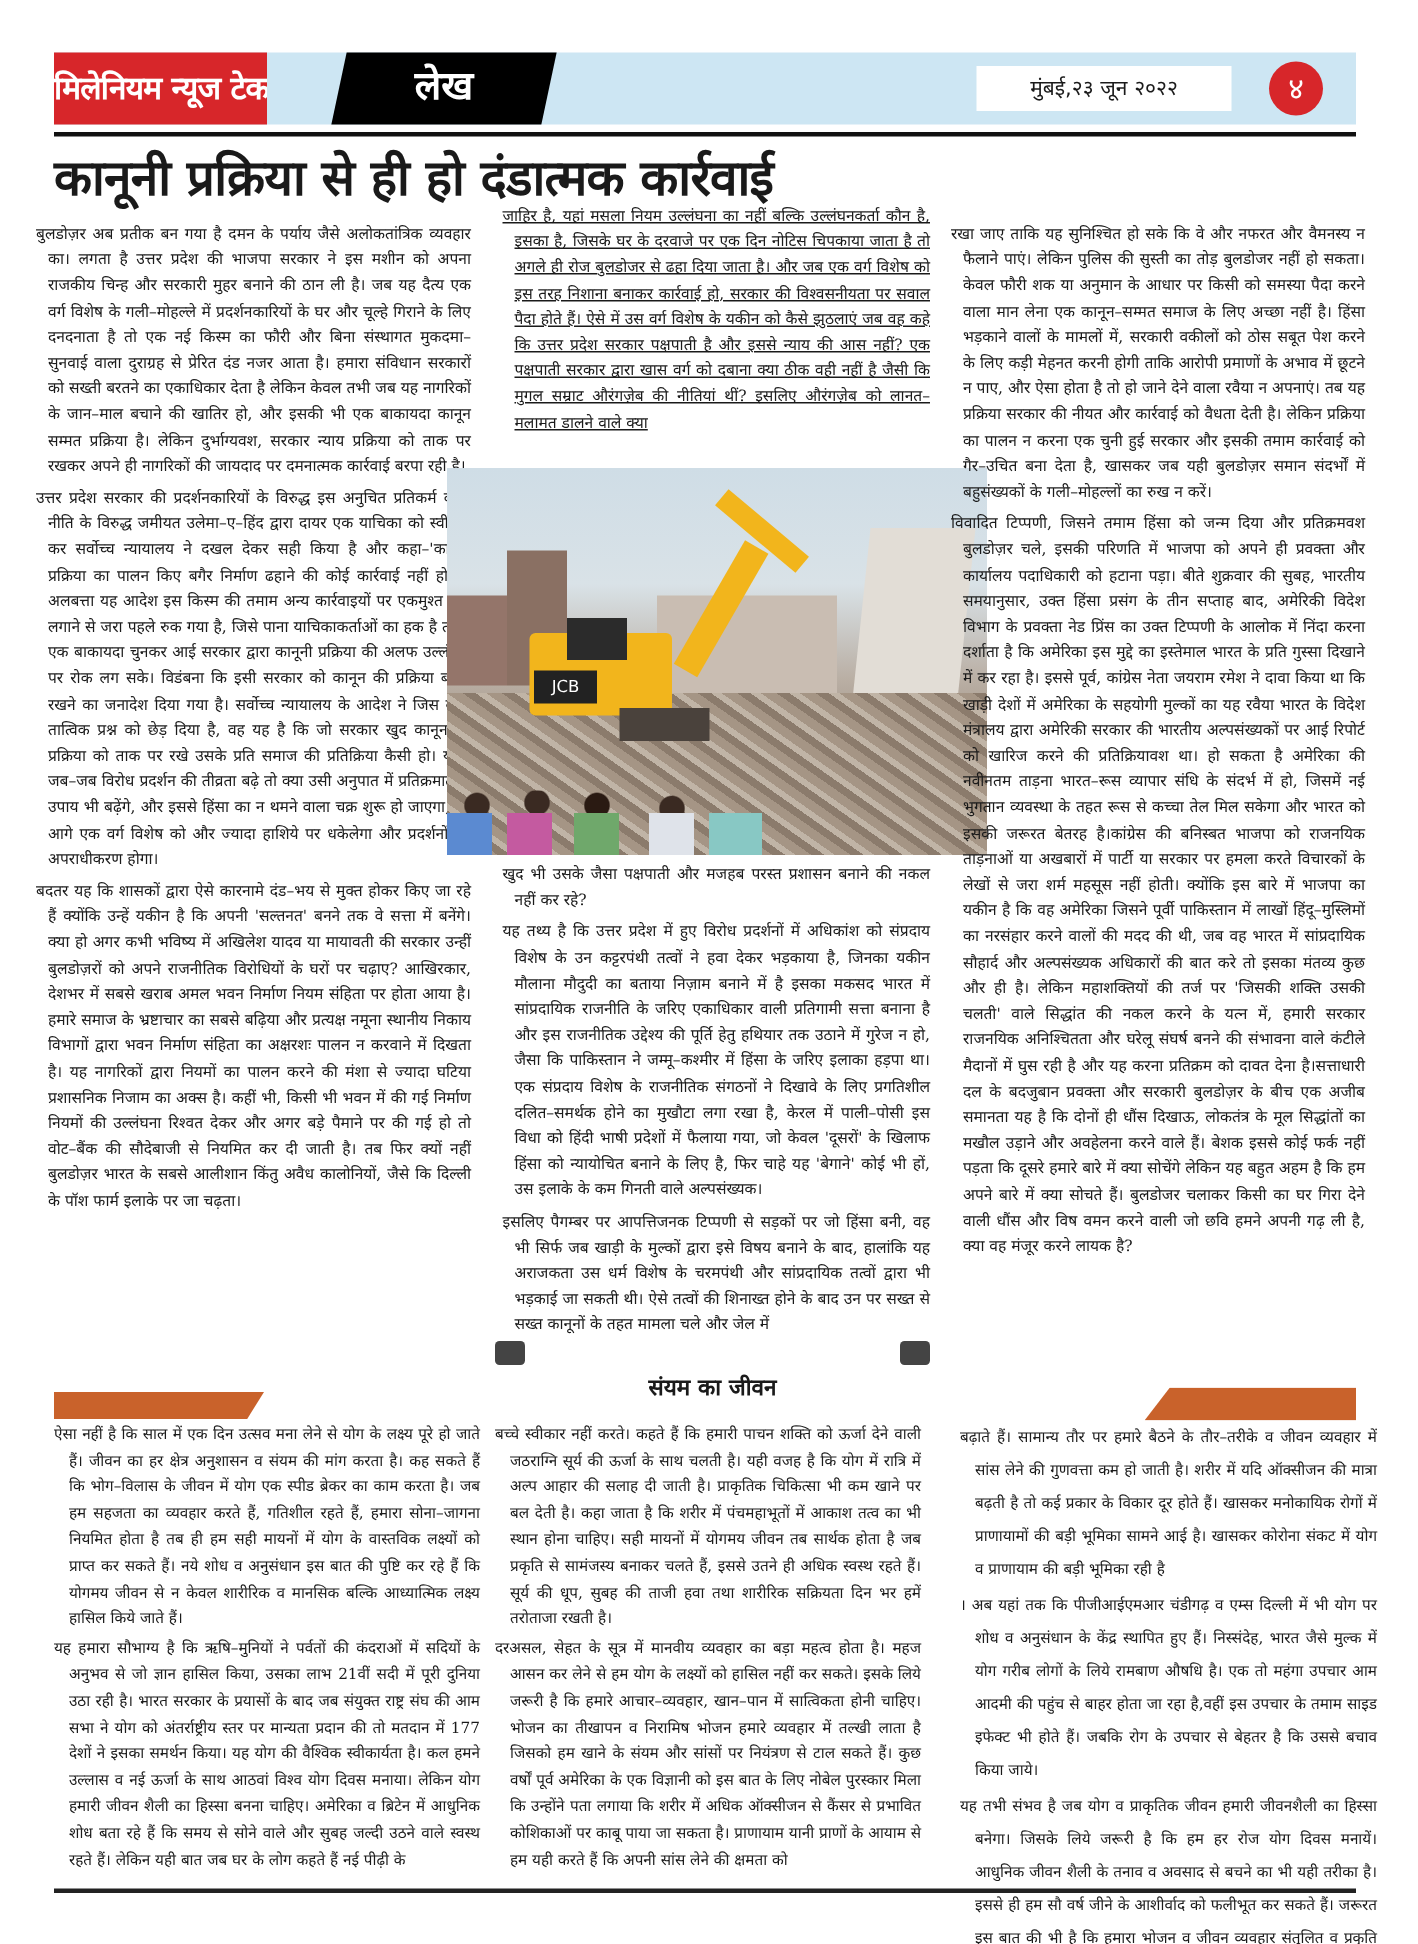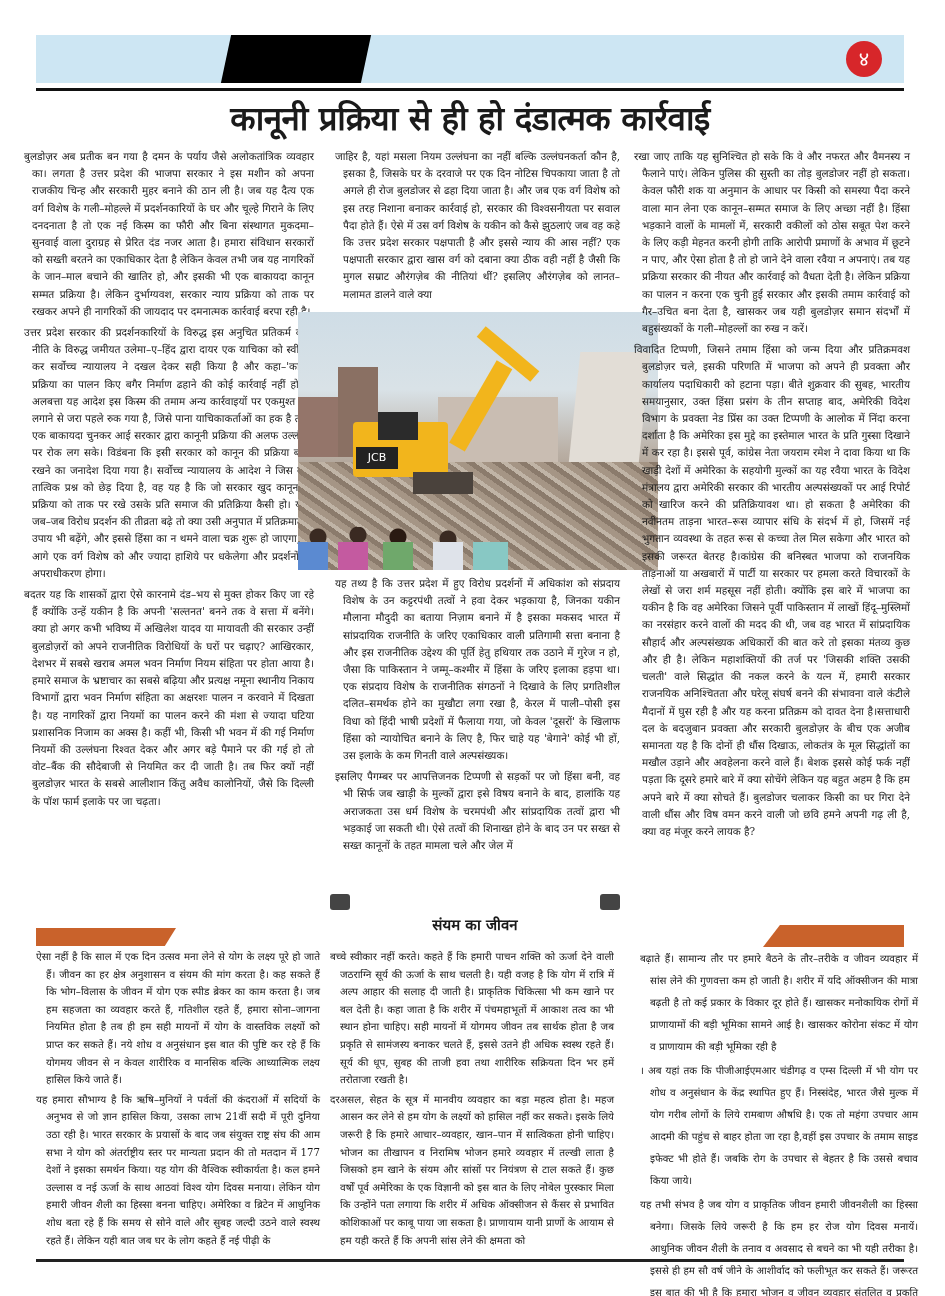--- a/index.html
+++ b/index.html
@@ -5,26 +5,26 @@
     html, body { margin: 0; padding: 0; background: #ffffff; }
     body { width: 945px; height: 1296px; position: relative; overflow: hidden; font-family: "DejaVu Serif", serif; color: #1a1a1a; }
     .masthead { position: absolute; left: 36px; top: 35px; width: 868px; height: 48px; background: #cde6f3; }
     .brand { position: absolute; left: 0; top: 0; width: 142px; height: 48px; background: #d7262a; color: #fff; font-family: "DejaVu Sans", sans-serif; font-weight: bold; font-size: 21px; line-height: 48px; text-align: center; letter-spacing: -0.5px; white-space: nowrap; overflow: hidden; }
     .section { position: absolute; left: 190px; top: 0; width: 140px; height: 48px; background: #000; transform: skewX(-12deg); }
     .section-text { position: absolute; left: 190px; top: 0; width: 140px; height: 48px; color: #fff; font-family: "DejaVu Sans", sans-serif; font-weight: bold; font-size: 26px; line-height: 46px; text-align: center; }
     .datebox { position: absolute; left: 315px; top: 9px; width: 100px; height: 30px; background: #fff; font-family: "DejaVu Sans", sans-serif; font-size: 14px; line-height: 30px; text-align: center; white-space: nowrap; }
     .datebox { left: 615px; width: 170px; }
     .page-num { position: absolute; left: 810px; top: 6px; width: 36px; height: 36px; border-radius: 50%; background: #d7262a; color: #fff; font-family: "DejaVu Sans", sans-serif; font-size: 20px; line-height: 36px; text-align: center; }
     .rule-top { position: absolute; left: 36px; top: 88px; width: 868px; height: 3px; background: #111; }
-    .headline { position: absolute; left: 36px; top: 96px; width: 868px; text-align: center; font-family: "DejaVu Sans", sans-serif; font-weight: bold; font-size: 33px; line-height: 46px; letter-spacing: -0.5px; }
+    .headline { position: absolute; left: 36px; top: 96px; width: 868px; font-family: "DejaVu Sans", sans-serif; font-weight: bold; font-size: 33px; line-height: 46px; letter-spacing: -0.5px; }
 
     .col { position: absolute; font-size: 10.4px; line-height: 17.2px; text-align: justify; }
     .col p { margin: 0 0 4px 0; text-indent: -8px; padding-left: 8px; }
     .c1 { left: 24px; top: 148px; width: 290px; }
-    .c2 { left: 335px; top: 148px; width: 285px; }
+    .c2 { left: 335px; top: 136px; width: 285px; text-decoration: underline; }
     .c3 { left: 634px; top: 148px; width: 276px; }
 
     .photo { position: absolute; left: 298px; top: 312px; width: 360px; height: 258px; overflow: hidden;
       background: linear-gradient(180deg, #cfdde6 0%, #d9e2e7 30%, #b9aea3 55%, #9a8d80 75%, #7a6d64 100%); }
     .photo .bldg1 { position: absolute; left: 40px; top: 55px; width: 40px; height: 90px; background: #8a7063; }
     .photo .bldg2 { position: absolute; left: 0; top: 85px; width: 40px; height: 60px; background: #94756a; }
     .photo .bldg3 { position: absolute; left: 275px; top: 40px; width: 70px; height: 140px; background: #e2ddd6; transform: skewX(-6deg); }
     .photo .bldg4 { position: absolute; left: 140px; top: 85px; width: 120px; height: 80px; background: #c9bdb2; }
     .photo .rubble { position: absolute; left: 0; top: 150px; width: 360px; height: 110px; background: repeating-linear-gradient(35deg, #a59585 0 6px, #8b7b6c 6px 11px, #c0b4a6 11px 15px); }
     .photo .arm { position: absolute; left: 150px; top: 40px; width: 18px; height: 95px; background: #f2b51c; transform: rotate(30deg); transform-origin: bottom; }
@@ -52,21 +52,24 @@
     .e1 { position: absolute; left: 36px; top: 948px; width: 284px; font-size: 10.2px; line-height: 17.6px; text-align: justify; }
     .e2 { position: absolute; left: 330px; top: 948px; width: 284px; font-size: 10.2px; line-height: 17.6px; text-align: justify; }
     .e3 { position: absolute; left: 640px; top: 948px; width: 278px; font-size: 10.2px; line-height: 22px; text-align: justify; }
     .e1 p, .e2 p, .e3 p { margin: 0 0 2px 0; text-indent: -10px; padding-left: 10px; }
     .rule-bot { position: absolute; left: 36px; top: 1259px; width: 868px; height: 3px; background: #222; }
   </style>
 </head>
 <body>
 
 <div class="masthead">
+  <div class="brand">मिलेनियम न्यूज टेक</div>
   <div class="section"></div>
+  <div class="section-text">लेख</div>
+  <div class="datebox">मुंबई,२३ जून २०२२</div>
   <div class="page-num">४</div>
 </div>
 <div class="rule-top"></div>
 <h1 class="headline" style="margin:0;">कानूनी प्रक्रिया से ही हो दंडात्मक कार्रवाई</h1>
 
 <div class="col c1">
   <p>बुलडोज़र अब प्रतीक बन गया है दमन के पर्याय जैसे अलोकतांत्रिक व्यवहार का। लगता है उत्तर प्रदेश की भाजपा सरकार ने इस मशीन को अपना राजकीय चिन्ह और सरकारी मुहर बनाने की ठान ली है। जब यह दैत्य एक वर्ग विशेष के गली–मोहल्ले में प्रदर्शनकारियों के घर और चूल्हे गिराने के लिए दनदनाता है तो एक नई किस्म का फौरी और बिना संस्थागत मुकदमा–सुनवाई वाला दुराग्रह से प्रेरित दंड नजर आता है। हमारा संविधान सरकारों को सख्ती बरतने का एकाधिकार देता है लेकिन केवल तभी जब यह नागरिकों के जान–माल बचाने की खातिर हो, और इसकी भी एक बाकायदा कानून सम्मत प्रक्रिया है। लेकिन दुर्भाग्यवश, सरकार न्याय प्रक्रिया को ताक पर रखकर अपने ही नागरिकों की जायदाद पर दमनात्मक कार्रवाई बरपा रही है।</p>
   <p>उत्तर प्रदेश सरकार की प्रदर्शनकारियों के विरुद्ध इस अनुचित प्रतिकर्म वाली नीति के विरुद्ध जमीयत उलेमा–ए–हिंद द्वारा दायर एक याचिका को स्वीकार कर सर्वोच्च न्यायालय ने दखल देकर सही किया है और कहा–'कानूनी प्रक्रिया का पालन किए बगैर निर्माण ढहाने की कोई कार्रवाई नहीं होगी।' अलबत्ता यह आदेश इस किस्म की तमाम अन्य कार्रवाइयों पर एकमुश्त रोक लगाने से जरा पहले रुक गया है, जिसे पाना याचिकाकर्ताओं का हक है ताकि एक बाकायदा चुनकर आई सरकार द्वारा कानूनी प्रक्रिया की अलफ उल्लंघना पर रोक लग सके। विडंबना कि इसी सरकार को कानून की प्रक्रिया बनाए रखने का जनादेश दिया गया है। सर्वोच्च न्यायालय के आदेश ने जिस बृहद तात्विक प्रश्न को छेड़ दिया है, वह यह है कि जो सरकार खुद कानून की प्रक्रिया को ताक पर रखे उसके प्रति समाज की प्रतिक्रिया कैसी हो। यथा, जब–जब विरोध प्रदर्शन की तीव्रता बढ़े तो क्या उसी अनुपात में प्रतिक्रमात्मक उपाय भी बढ़ेंगे, और इससे हिंसा का न थमने वाला चक्र शुरू हो जाएगा, जो आगे एक वर्ग विशेष को और ज्यादा हाशिये पर धकेलेगा और प्रदर्शनों का अपराधीकरण होगा।</p>
   <p>बदतर यह कि शासकों द्वारा ऐसे कारनामे दंड–भय से मुक्त होकर किए जा रहे हैं क्योंकि उन्हें यकीन है कि अपनी 'सल्तनत' बनने तक वे सत्ता में बनेंगे। क्या हो अगर कभी भविष्य में अखिलेश यादव या मायावती की सरकार उन्हीं बुलडोज़रों को अपने राजनीतिक विरोधियों के घरों पर चढ़ाए? आखिरकार, देशभर में सबसे खराब अमल भवन निर्माण नियम संहिता पर होता आया है। हमारे समाज के भ्रष्टाचार का सबसे बढ़िया और प्रत्यक्ष नमूना स्थानीय निकाय विभागों द्वारा भवन निर्माण संहिता का अक्षरशः पालन न करवाने में दिखता है। यह नागरिकों द्वारा नियमों का पालन करने की मंशा से ज्यादा घटिया प्रशासनिक निजाम का अक्स है। कहीं भी, किसी भी भवन में की गई निर्माण नियमों की उल्लंघना रिश्वत देकर और अगर बड़े पैमाने पर की गई हो तो वोट–बैंक की सौदेबाजी से नियमित कर दी जाती है। तब फिर क्यों नहीं बुलडोज़र भारत के सबसे आलीशान किंतु अवैध कालोनियों, जैसे कि दिल्ली के पॉश फार्म इलाके पर जा चढ़ता।</p>
 </div>
@@ -85,20 +88,21 @@
   <div class="boom"></div>
   <div class="cab"></div>
   <div class="cab-win"></div>
   <div class="jcb">JCB</div>
   <div class="track"></div>
   <div class="people"></div>
   <div class="shirts"></div>
 </div>
 
 <div class="c2b">
+  <p>खुद भी उसके जैसा पक्षपाती और मजहब परस्त प्रशासन बनाने की नकल नहीं कर रहे?</p>
   <p>यह तथ्य है कि उत्तर प्रदेश में हुए विरोध प्रदर्शनों में अधिकांश को संप्रदाय विशेष के उन कट्टरपंथी तत्वों ने हवा देकर भड़काया है, जिनका यकीन मौलाना मौदुदी का बताया निज़ाम बनाने में है इसका मकसद भारत में सांप्रदायिक राजनीति के जरिए एकाधिकार वाली प्रतिगामी सत्ता बनाना है और इस राजनीतिक उद्देश्य की पूर्ति हेतु हथियार तक उठाने में गुरेज न हो, जैसा कि पाकिस्तान ने जम्मू–कश्मीर में हिंसा के जरिए इलाका हड़पा था। एक संप्रदाय विशेष के राजनीतिक संगठनों ने दिखावे के लिए प्रगतिशील दलित–समर्थक होने का मुखौटा लगा रखा है, केरल में पाली–पोसी इस विधा को हिंदी भाषी प्रदेशों में फैलाया गया, जो केवल 'दूसरों' के खिलाफ हिंसा को न्यायोचित बनाने के लिए है, फिर चाहे यह 'बेगाने' कोई भी हों, उस इलाके के कम गिनती वाले अल्पसंख्यक।</p>
   <p>इसलिए पैगम्बर पर आपत्तिजनक टिप्पणी से सड़कों पर जो हिंसा बनी, वह भी सिर्फ जब खाड़ी के मुल्कों द्वारा इसे विषय बनाने के बाद, हालांकि यह अराजकता उस धर्म विशेष के चरमपंथी और सांप्रदायिक तत्वों द्वारा भी भड़काई जा सकती थी। ऐसे तत्वों की शिनाख्त होने के बाद उन पर सख्त से सख्त कानूनों के तहत मामला चले और जेल में</p>
 </div>
 
 <div class="col c3">
   <p>रखा जाए ताकि यह सुनिश्चित हो सके कि वे और नफरत और वैमनस्य न फैलाने पाएं। लेकिन पुलिस की सुस्ती का तोड़ बुलडोजर नहीं हो सकता। केवल फौरी शक या अनुमान के आधार पर किसी को समस्या पैदा करने वाला मान लेना एक कानून–सम्मत समाज के लिए अच्छा नहीं है। हिंसा भड़काने वालों के मामलों में, सरकारी वकीलों को ठोस सबूत पेश करने के लिए कड़ी मेहनत करनी होगी ताकि आरोपी प्रमाणों के अभाव में छूटने न पाए, और ऐसा होता है तो हो जाने देने वाला रवैया न अपनाएं। तब यह प्रक्रिया सरकार की नीयत और कार्रवाई को वैधता देती है। लेकिन प्रक्रिया का पालन न करना एक चुनी हुई सरकार और इसकी तमाम कार्रवाई को गैर–उचित बना देता है, खासकर जब यही बुलडोज़र समान संदर्भों में बहुसंख्यकों के गली–मोहल्लों का रुख न करें।</p>
   <p>विवादित टिप्पणी, जिसने तमाम हिंसा को जन्म दिया और प्रतिक्रमवश बुलडोज़र चले, इसकी परिणति में भाजपा को अपने ही प्रवक्ता और कार्यालय पदाधिकारी को हटाना पड़ा। बीते शुक्रवार की सुबह, भारतीय समयानुसार, उक्त हिंसा प्रसंग के तीन सप्ताह बाद, अमेरिकी विदेश विभाग के प्रवक्ता नेड प्रिंस का उक्त टिप्पणी के आलोक में निंदा करना दर्शाता है कि अमेरिका इस मुद्दे का इस्तेमाल भारत के प्रति गुस्सा दिखाने में कर रहा है। इससे पूर्व, कांग्रेस नेता जयराम रमेश ने दावा किया था कि खाड़ी देशों में अमेरिका के सहयोगी मुल्कों का यह रवैया भारत के विदेश मंत्रालय द्वारा अमेरिकी सरकार की भारतीय अल्पसंख्यकों पर आई रिपोर्ट को खारिज करने की प्रतिक्रियावश था। हो सकता है अमेरिका की नवीनतम ताड़ना भारत–रूस व्यापार संधि के संदर्भ में हो, जिसमें नई भुगतान व्यवस्था के तहत रूस से कच्चा तेल मिल सकेगा और भारत को इसकी जरूरत बेतरह है।कांग्रेस की बनिस्बत भाजपा को राजनयिक ताड़नाओं या अखबारों में पार्टी या सरकार पर हमला करते विचारकों के लेखों से जरा शर्म महसूस नहीं होती। क्योंकि इस बारे में भाजपा का यकीन है कि वह अमेरिका जिसने पूर्वी पाकिस्तान में लाखों हिंदू–मुस्लिमों का नरसंहार करने वालों की मदद की थी, जब वह भारत में सांप्रदायिक सौहार्द और अल्पसंख्यक अधिकारों की बात करे तो इसका मंतव्य कुछ और ही है। लेकिन महाशक्तियों की तर्ज पर 'जिसकी शक्ति उसकी चलती' वाले सिद्धांत की नकल करने के यत्न में, हमारी सरकार राजनयिक अनिश्चितता और घरेलू संघर्ष बनने की संभावना वाले कंटीले मैदानों में घुस रही है और यह करना प्रतिक्रम को दावत देना है।सत्ताधारी दल के बदजुबान प्रवक्ता और सरकारी बुलडोज़र के बीच एक अजीब समानता यह है कि दोनों ही धौंस दिखाऊ, लोकतंत्र के मूल सिद्धांतों का मखौल उड़ाने और अवहेलना करने वाले हैं। बेशक इससे कोई फर्क नहीं पड़ता कि दूसरे हमारे बारे में क्या सोचेंगे लेकिन यह बहुत अहम है कि हम अपने बारे में क्या सोचते हैं। बुलडोजर चलाकर किसी का घर गिरा देने वाली धौंस और विष वमन करने वाली जो छवि हमने अपनी गढ़ ली है, क्या वह मंजूर करने लायक है?</p>
 </div>
 
 <div class="editorial-band">

